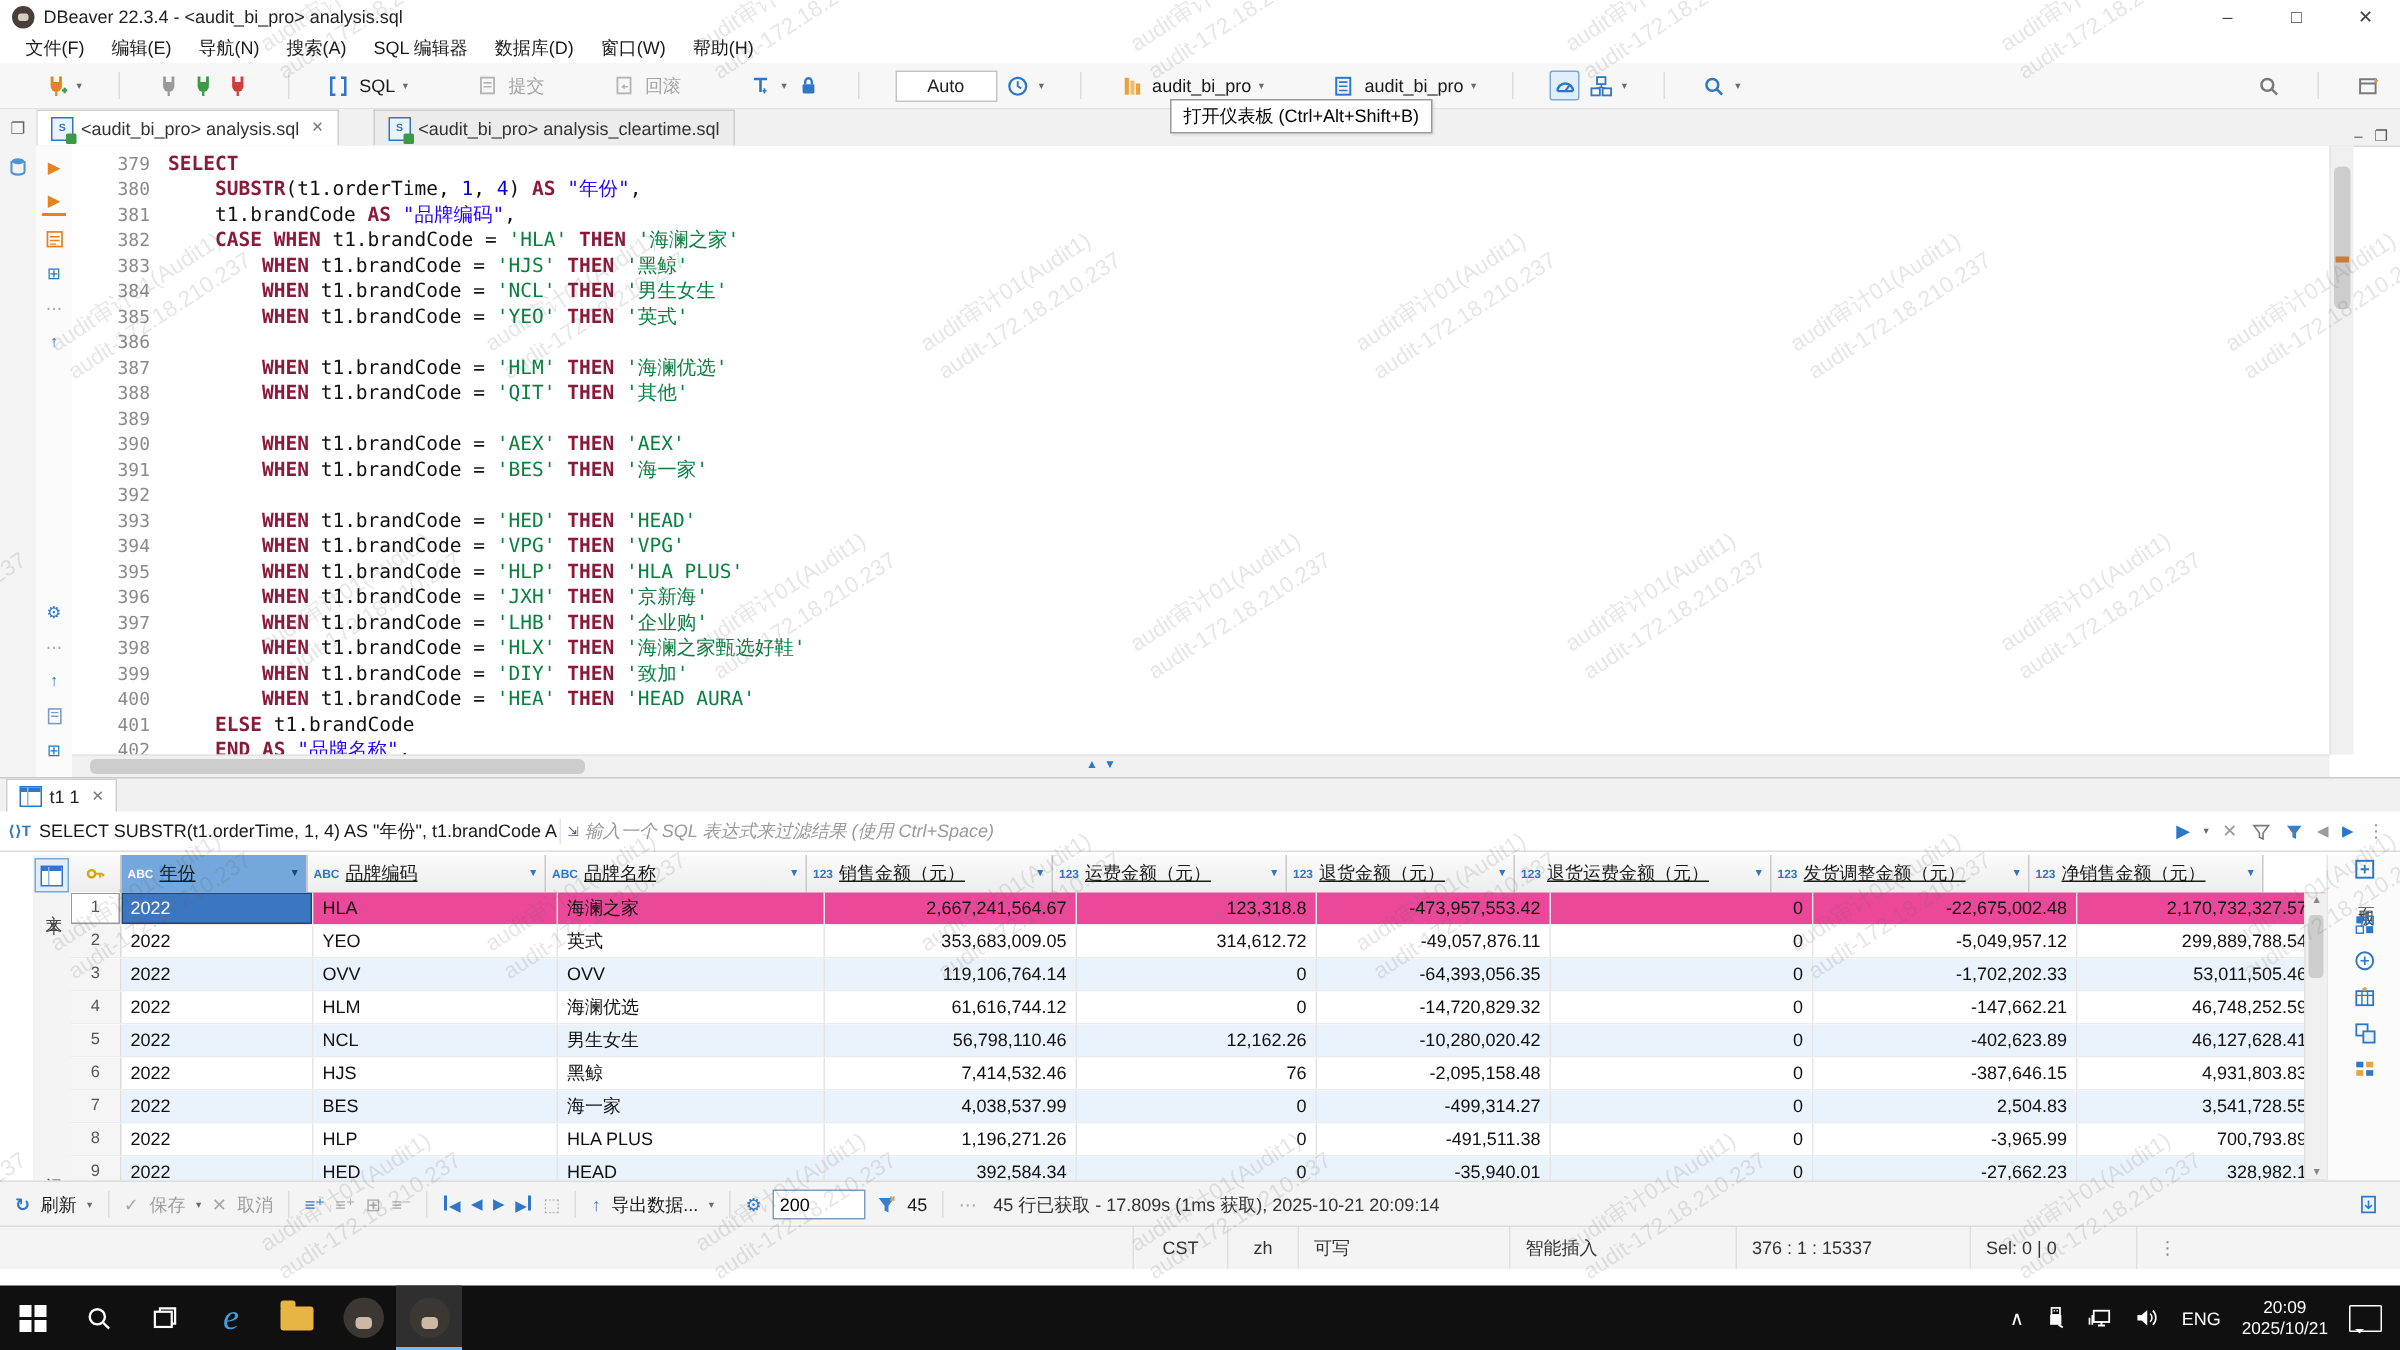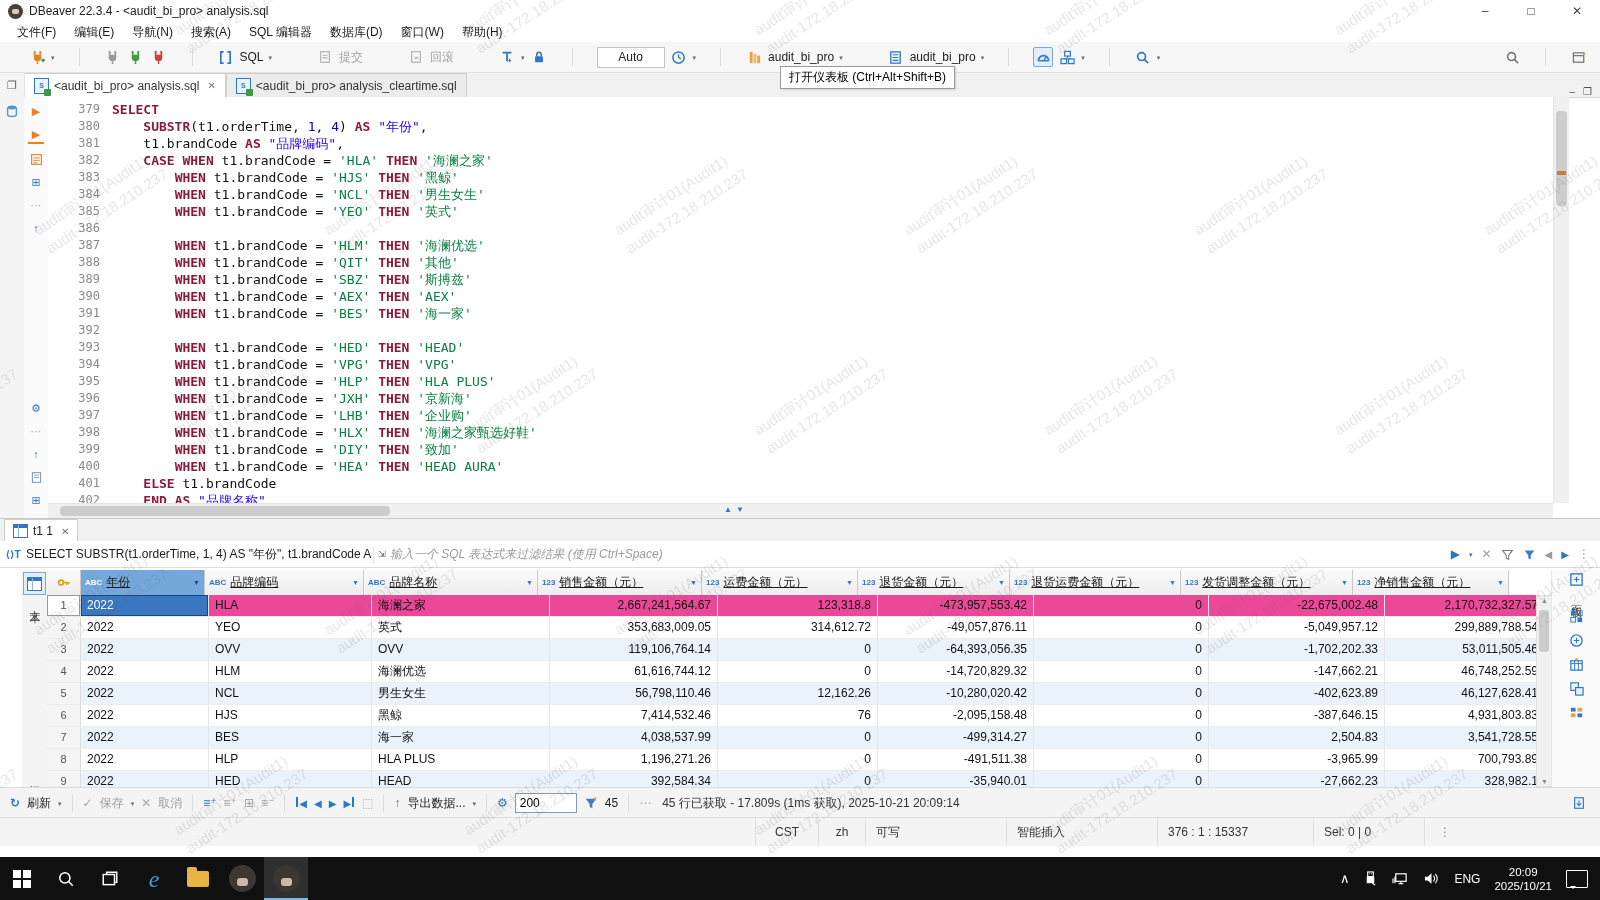--- a/index.html
+++ b/index.html
@@ -20,21 +20,21 @@
   .tb-sep{width:1px;height:18px;background:#dcdcdc;margin:0 2px;}
   .tb-ico{display:inline-flex;align-items:center;justify-content:center;width:18px;height:18px;}
   .tb-lbl{color:#1a1a1a;}
   .tb-lbl.dis{color:#a4a4a4;}
   .caret{font-size:7px;color:#6b6b6b;line-height:1;}
   .glyph-orange{color:#e8821e;} .glyph-blue{color:#2e77c7;} .glyph-gray{color:#a8a8a8;}
   .auto-box{width:66px;height:19px;background:#fff;border:1px solid #c4c4c4;display:flex;align-items:center;justify-content:center;color:#222;}
   .active-tool{background:#e3eefb;border:1px solid #7aa9d6;border-radius:2px;}
   .tooltip{position:absolute;left:780px;top:66px;height:21px;line-height:21px;background:#ffffff;border:1px solid #9a9a9a;padding:0 8px;color:#000000;z-index:70;box-shadow:1px 1px 2px rgba(0,0,0,.15);}
   
-  .tabrow{position:absolute;left:24px;top:73px;right:0;height:24px;background:#f1f1f1;border-bottom:1px solid #d9d9d9;display:flex;align-items:flex-end;}
+  .tabrow{position:absolute;left:24px;top:73px;right:0;height:24px;background:#f1f1f1;border-bottom:1px solid #d9d9d9;display:flex;align-items:flex-end;gap:23px;}
   .etab{display:flex;align-items:center;gap:5px;height:23px;padding:0 9px;border:1px solid #cfcfcf;border-bottom:none;background:#ececec;color:#333;}
   .etab.active{background:#fff;}
   .sql-file-ico{width:13px;height:14px;border:1px solid #2e77c7;background:#eaf2fc;position:relative;font-size:7px;color:#2e77c7;text-align:center;line-height:13px;font-weight:bold;}
   .sql-file-ico:after{content:"";position:absolute;right:-3px;bottom:-3px;width:7px;height:7px;background:#3c9a46;border-radius:1px;}
   .tab-close{color:#777;font-size:10px;margin-left:3px;}
   .tabrow-btns{margin-left:auto;display:flex;gap:8px;padding-right:8px;color:#555;}
   
   .strip1{position:absolute;left:0;top:73px;width:24px;height:444px;background:#f4f4f4;border-right:1px solid #e3e3e3;display:flex;flex-direction:column;align-items:center;padding-top:4px;gap:10px;}
   .strip2{position:absolute;left:24px;top:97px;width:24px;height:420px;background:#fbfbfb;border-right:1px solid #eee;display:flex;flex-direction:column;align-items:center;padding-top:6px;gap:7px;}
   .strip-ico{width:16px;height:16px;display:flex;align-items:center;justify-content:center;font-size:11px;}
@@ -531,21 +531,20 @@
       <div class="code-line">
         <span class="ln">387</span>
         <span class="ct"><span class="tok-p">        </span><span class="tok-k">WHEN</span><span class="tok-p"> t1.brandCode = </span><span class="tok-s">'HLM'</span><span class="tok-p"> </span><span class="tok-k">THEN</span><span class="tok-p"> </span><span class="tok-s">'海澜优选'</span></span>
       </div>
       <div class="code-line">
         <span class="ln">388</span>
         <span class="ct"><span class="tok-p">        </span><span class="tok-k">WHEN</span><span class="tok-p"> t1.brandCode = </span><span class="tok-s">'QIT'</span><span class="tok-p"> </span><span class="tok-k">THEN</span><span class="tok-p"> </span><span class="tok-s">'其他'</span></span>
       </div>
       <div class="code-line">
         <span class="ln">389</span>
-        <span class="ct"><span class="tok-p">        </span><span class="tok-k">WHEN</span><span class="tok-p"> t1.brandCode = </span><span class="tok-s">'SBZ'</span><span class="tok-p"> </span><span class="tok-k">THEN</span><span class="tok-p"> </span><span class="tok-s">'斯搏兹'</span></span>
       </div>
       <div class="code-line">
         <span class="ln">390</span>
         <span class="ct"><span class="tok-p">        </span><span class="tok-k">WHEN</span><span class="tok-p"> t1.brandCode = </span><span class="tok-s">'AEX'</span><span class="tok-p"> </span><span class="tok-k">THEN</span><span class="tok-p"> </span><span class="tok-s">'AEX'</span></span>
       </div>
       <div class="code-line">
         <span class="ln">391</span>
         <span class="ct"><span class="tok-p">        </span><span class="tok-k">WHEN</span><span class="tok-p"> t1.brandCode = </span><span class="tok-s">'BES'</span><span class="tok-p"> </span><span class="tok-k">THEN</span><span class="tok-p"> </span><span class="tok-s">'海一家'</span></span>
       </div>
       <div class="code-line">

